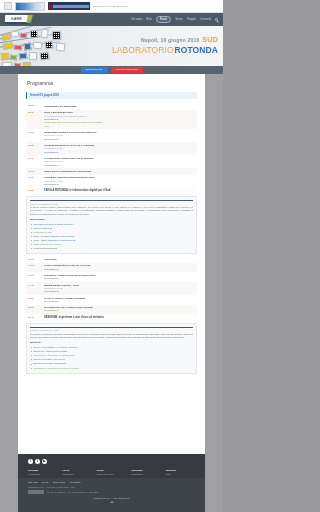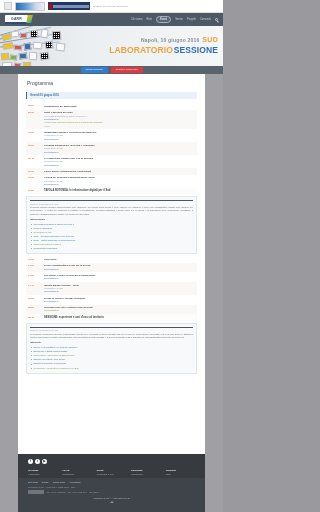--- a/index.html
+++ b/index.html
@@ -94,21 +94,21 @@
   .hero-text { position:absolute; right:5px; top:9px; text-align:right; }
   .hero-date {
     font-size:5px; color:#8a8f96; font-weight:bold; letter-spacing:.2px;
     display:inline-block;
   }
   .hero-sud {
     font-size:7px; font-weight:bold; color:#e8a33d; letter-spacing:.3px;
     display:inline-block; margin-left:2px;
   }
   .hero-lab { margin-top:.5px; white-space:nowrap; }
-  .hero-lab .w1 { font-size:8.5px; font-weight:bold; color:#e8a33d; letter-spacing:.1px;padding-left:44px; }
+  .hero-lab .w1 { font-size:8.5px; font-weight:normal; color:#e8a33d; letter-spacing:.1px;padding-left:44px; }
   .hero-lab .w2 { font-size:8.5px; font-weight:bold; color:#2f6fb5; letter-spacing:.1px; }
   .hero-ctas {
     position:absolute; left:0; right:0; bottom:0; height:8px;
     background:#59636d; display:flex; align-items:center; justify-content:center; gap:3px;
   }
   .cta { font-size:2.3px; color:#fff; padding:1.3px 5px; border-radius:1px; white-space:nowrap; }
   .cta.blue { background:#2f7fd0; }
   .cta.red  { background:#e03a3e; }
 
   
@@ -257,21 +257,21 @@
       <div class="card r" style="left:14px;top:37px;width:7px;height:4px;transform:rotate(5deg);"></div>
       <div class="card y" style="left:23px;top:36px;width:8px;height:5px;transform:rotate(-4deg);"></div>
     </div>
     <div class="hero-text">
       <div>
         <span class="hero-date">Napoli, 10 giugno 2016</span>
         <span class="hero-sud">SUD</span>
       </div>
       <div class="hero-lab">
         <span class="w1">LABORATORIO</span>
-        <span class="w2">SESSIONE</span>
+        <span class="w2">ROTONDA</span>
       </div>
     </div>
     <div class="hero-ctas">
       <span class="cta blue">Iscriviti all'evento</span>
       <span class="cta red">Guarda il programma</span>
     </div>
   </div>
 
   <div class="shell">
     <div class="content">

